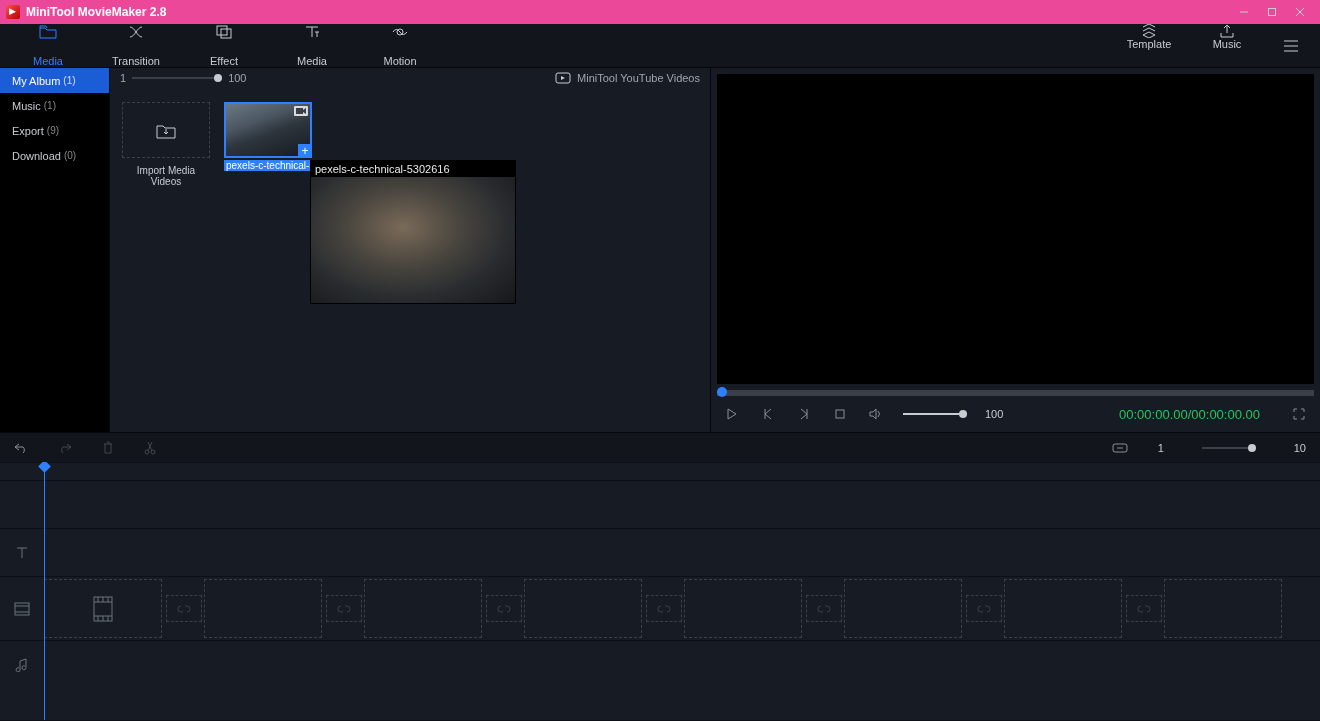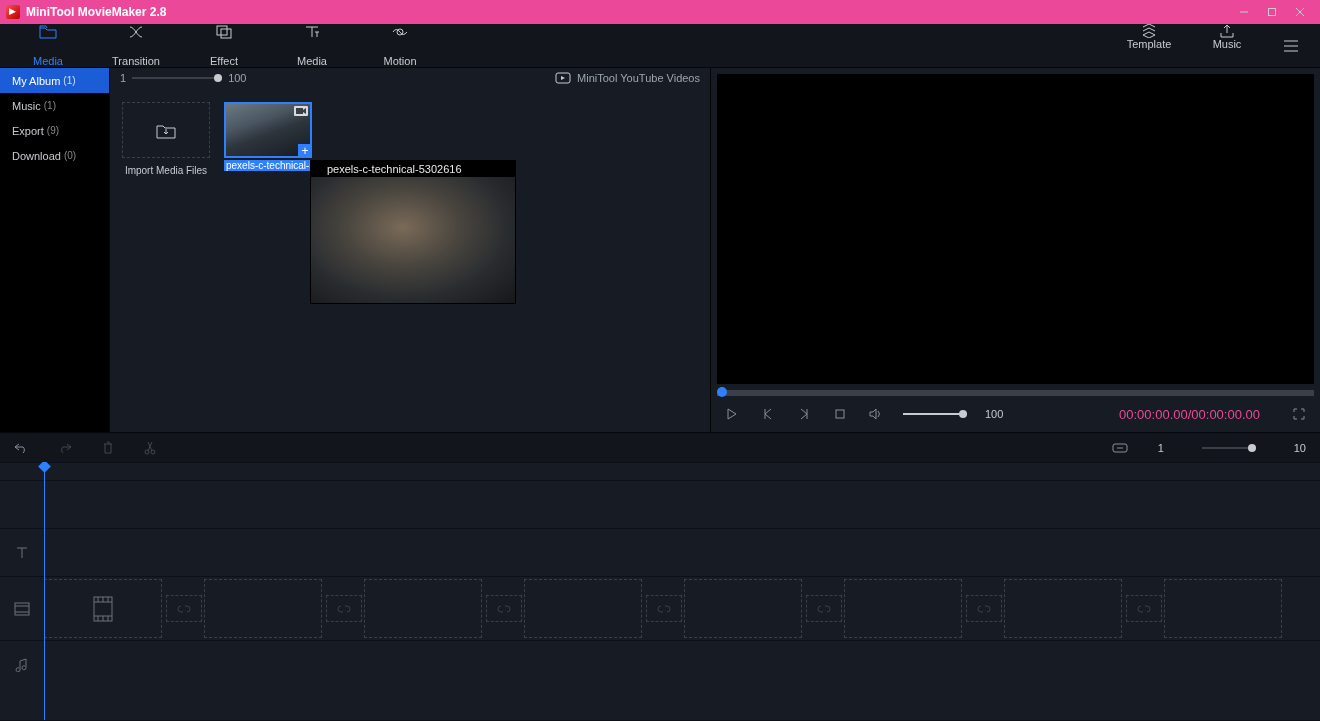--- a/index.html
+++ b/index.html
@@ -231,21 +231,21 @@
 .tooltip {
   position: absolute;
   left: 200px;
   top: 92px;
   width: 206px;
   background: #000;
   border: 1px solid #000;
   z-index: 10;
 }
 .tooltip-title {
-  padding: 2px 16px;
+  padding: 2px 4px;
   color: #eaeaea;
   font-size: 11px;
 }
 .tooltip-img {
   width: 204px;
   height: 126px;
   background: radial-gradient(ellipse at 45% 40%, #7a6a58 0%, #4a463f 35%, #2a2d30 65%, #151719 100%);
 }
 
 .preview {
@@ -293,21 +293,21 @@
   position: absolute;
   right: 0;
   top: -3px;
   width: 8px;
   height: 8px;
   border-radius: 50%;
   background: #c8cbd0;
 }
 .timecode {
   margin-left: auto;
-  color: #ec4899;
+  color: #22c55e;
   font-size: 13px;
 }
 
 .edit-bar {
   height: 30px;
   background: #12161c;
   display: flex;
   align-items: center;
   padding: 0 14px;
   gap: 30px;
@@ -542,21 +542,21 @@
       </div>
     </div>
 
     <div class="media-grid">
       <div style="position:relative">
         <div class="import-box">
           <svg width="22" height="18" viewBox="0 0 22 18">
               <path d="M2 5 h6 l2 2 h10 v10 h-18 z" fill="none" stroke="#c8cbd0"></path>
               <path d="M11 8 v5 M9 11 l2 2 l2 -2" fill="none" stroke="#c8cbd0"></path>
             </svg>
-          <div class="import-label">Import Media Files</div>
+          <div class="import-label">Import Media Videos</div>
         </div>
       </div>
       <div style="position:relative">
         <div class="clip">
           <div class="badge">
             <svg width="10" height="6" viewBox="0 0 10 6">
                 <rect x="0" y="0" width="7" height="6" fill="#3a3f48"></rect>
                 <path d="M7 2 l3 -2 v6 l-3 -2 z" fill="#3a3f48"></path>
               </svg>
           </div>

